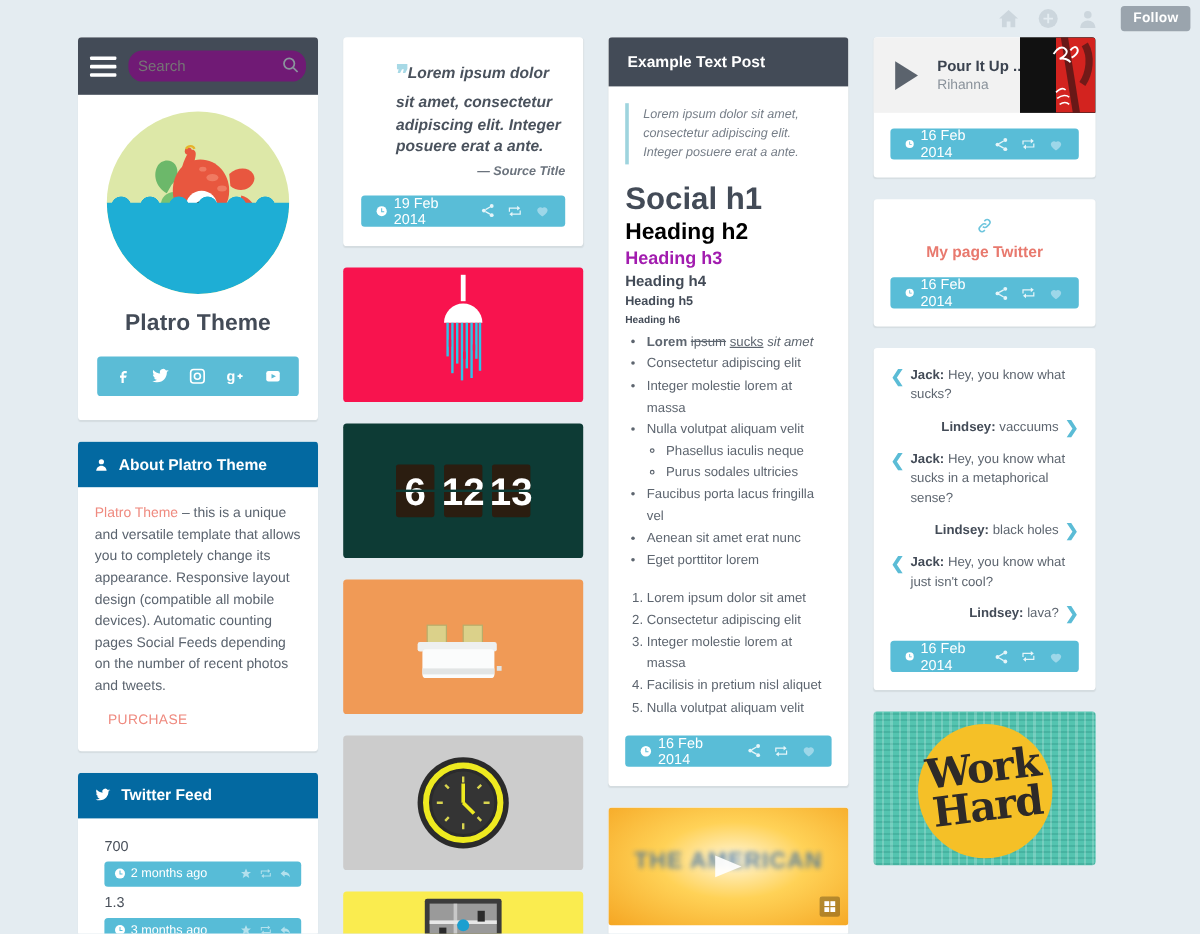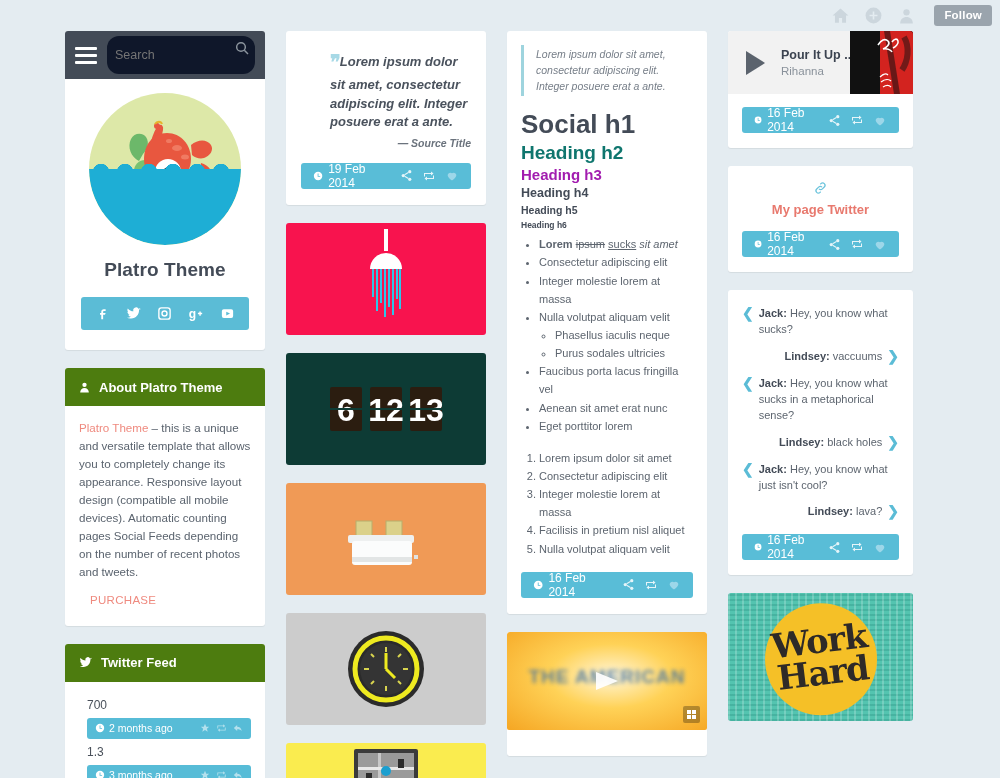--- a/index.html
+++ b/index.html
@@ -33,23 +33,23 @@
   .card { background: #fff; border-radius: 3px; box-shadow: 0 1px 1px rgba(0,0,0,.07); overflow: hidden; }
 
   
   .prof-head {
     background: #434b57; height: 48px; display: flex; align-items: center; padding: 0 10px; gap: 10px;
   }
   .burger { width: 22px; display: flex; flex-direction: column; gap: 4px; cursor: pointer; }
   .burger i { display: block; height: 3px; background: #fff; border-radius: 1px; }
   .search-wrap { flex: 1; position: relative; }
   .search-input {
-    width: 100%; height: 38px; border: none; border-radius: 12px; outline: none;
+    width: 100%; height: 26px; border: none; border-radius: 12px; outline: none;
     font-size: 12.5px; color: #9aa4ad; padding: 0 26px 0 8px;
-    font-family: "Liberation Sans", sans-serif; background: #0f172a;
+    font-family: "Liberation Sans", sans-serif; background: #701a75;
   }
   .search-icon { position: absolute; right: 5px; top: 4px; width: 16px; height: 16px; }
 
   .prof-body { padding: 14px 16px 20px; text-align: center; }
   .avatar-circle {
     width: 152px; height: 152px; border-radius: 50%; margin: 0 auto;
     background: #dde8a8; position: relative; overflow: hidden;
   }
   .octo-water {
     position: absolute; left: 0; bottom: 0; width: 152px; height: 76px;
@@ -68,21 +68,21 @@
   .octo-svg { position: absolute; inset: 0; }
   .prof-name { font-size: 19px; font-weight: bold; color: #434b57; margin-top: 14px; letter-spacing: .1px; }
   .social-bar {
     margin-top: 16px; background: #5bbcd6; border-radius: 3px; height: 33px;
     display: flex; align-items: center; justify-content: space-around; padding: 0 6px;
   }
   .social-bar a { color: #fff; display: flex; align-items: center; }
 
   
   .wid-head {
-    background: #4d7c0f; height: 38px; display: flex; align-items: center; gap: 8px;
+    background: #0369a1; height: 38px; display: flex; align-items: center; gap: 8px;
     padding: 0 13px; color: #fff; font-size: 13px; font-weight: bold;
   }
   .wid-head svg { flex: none; }
   .wid-body { padding: 13px 14px 18px; }
   .about-text { font-size: 11.6px; line-height: 1.55; color: #5a636e; }
   .about-text .hl { color: #ef8a7f; }
   .purchase { display: inline-block; margin-top: 13px; font-size: 11.5px; color: #ef8a7f; text-decoration: none; letter-spacing: .3px; margin-left: 11px; }
 
   .tw-count { font-size: 12px; color: #49505a; margin: 6px 0 6px 12px; }
   .tw-meta {
@@ -109,21 +109,21 @@
 
   
   .tile { border-radius: 3px; height: 112px; position: relative; overflow: hidden; }
 
   
   .tp-head { background: #434b57; height: 41px; display: flex; align-items: center; padding: 0 16px; color: #fff; font-size: 13px; font-weight: bold; }
   .tp-body { padding: 14px 14px 16px; }
   .bq { border-left: 3px solid #9ed4de; padding: 2px 0 2px 12px; margin-bottom: 13px; }
   .bq p { font-size: 10.5px; font-style: italic; color: #767e88; line-height: 1.5; }
   .tp-body h1 { font-size: 26px; color: #434b57; margin: 6px 0 2px; font-weight: bold; }
-  .tp-body h2 { font-size: 19px; color: #0f766e; margin: 2px 0 2px; font-weight: bold; }
+  .tp-body h2 { font-size: 19px; color: #000000; margin: 2px 0 2px; font-weight: bold; }
   .tp-body h3 { font-size: 15px; color: #a21caf; margin: 2px 0 2px; font-weight: bold; }
   .tp-body h4 { font-size: 12.5px; color: #434b57; margin: 3px 0 2px; font-weight: bold; }
   .tp-body h5 { font-size: 10.5px; color: #434b57; margin: 4px 0 2px; font-weight: bold; }
   .tp-body h6 { font-size: 8.5px; color: #434b57; margin: 4px 0 5px; font-weight: bold; }
   .tp-body ul, .tp-body ol { margin: 0 0 14px 18px; }
   .tp-body li { font-size: 11px; color: #5d656f; line-height: 1.65; }
   .tp-body ul ul { margin: 0 0 0 16px; list-style: circle; }
   .tp-body li b { font-weight: bold; }
   .tp-body li s { text-decoration: line-through; }
   .tp-body li u { text-decoration: underline; }
@@ -447,20 +447,21 @@
           <rect x="92" y="46" width="16" height="8" fill="#3b3b3b"></rect>
           <rect x="78" y="54" width="44" height="4" fill="#3b3b3b"></rect>
           <rect x="76" y="62" width="48" height="9" fill="#2b2b2b" rx="2"></rect>
         </svg>
       </div>
     </div>
 
     <div class="col">
 
       <div class="card">
+        <div class="tp-head">Example Text Post</div>
         <div class="tp-body">
           <div class="bq">
               <p>Lorem ipsum dolor sit amet, consectetur adipiscing elit. Integer posuere erat a ante.</p>
             </div>
           <h1>Social h1</h1>
           <h2>Heading h2</h2>
           <h3>Heading h3</h3>
           <h4>Heading h4</h4>
           <h5>Heading h5</h5>
           <h6>Heading h6</h6>

